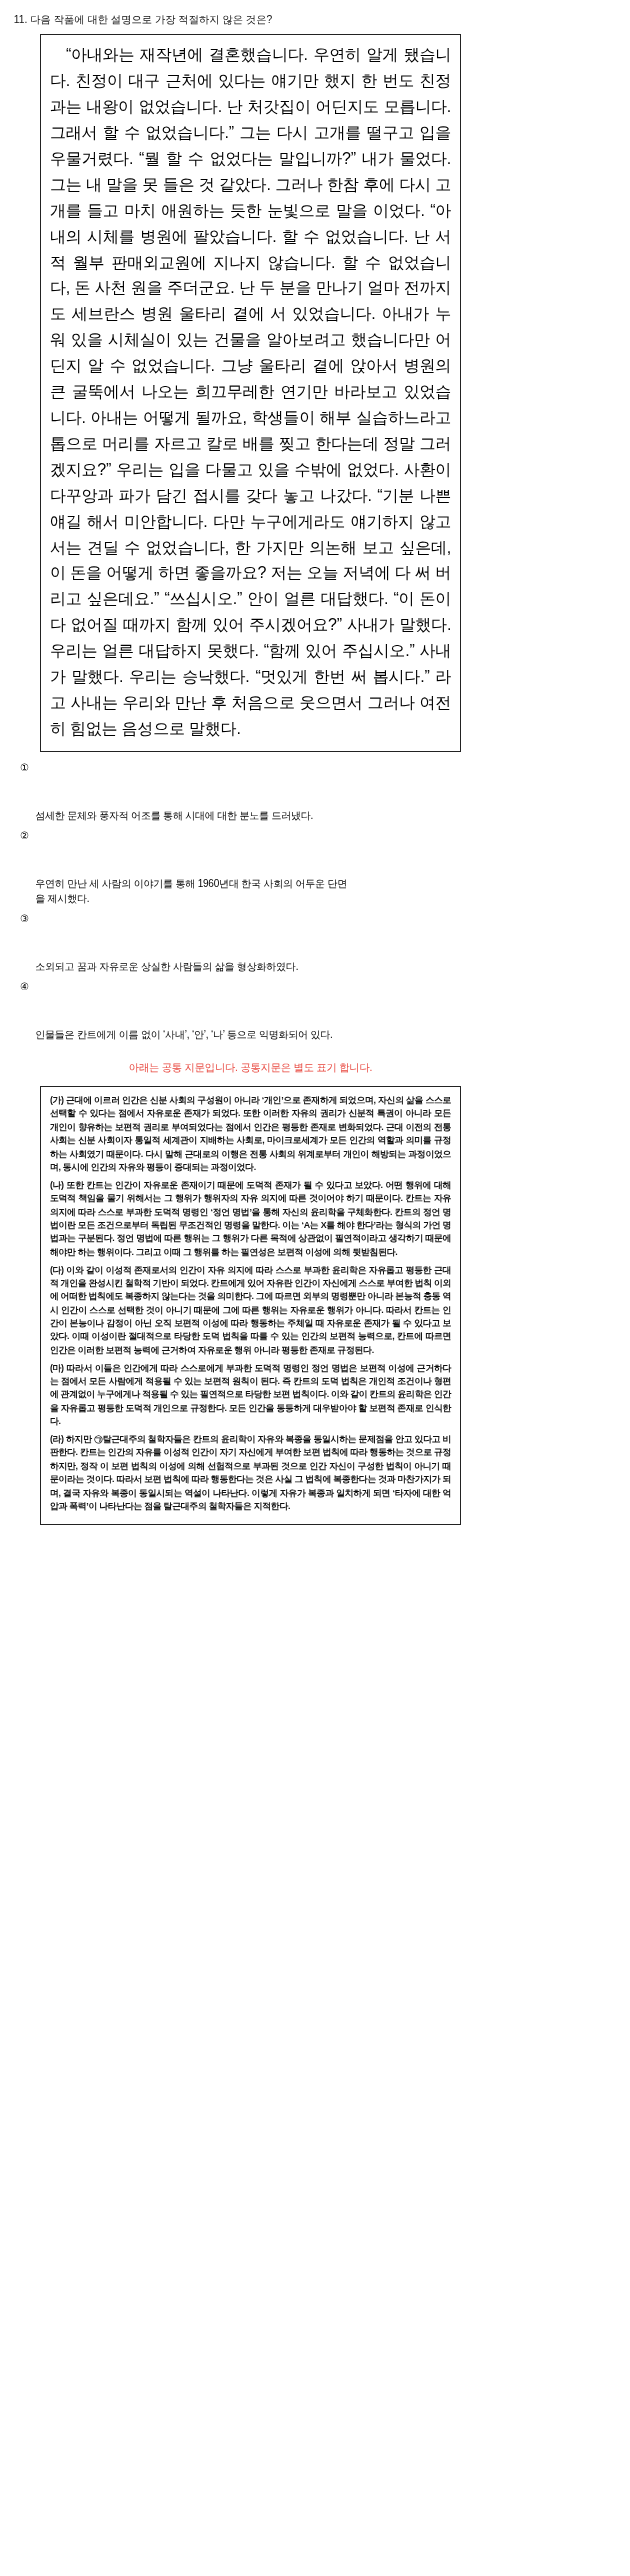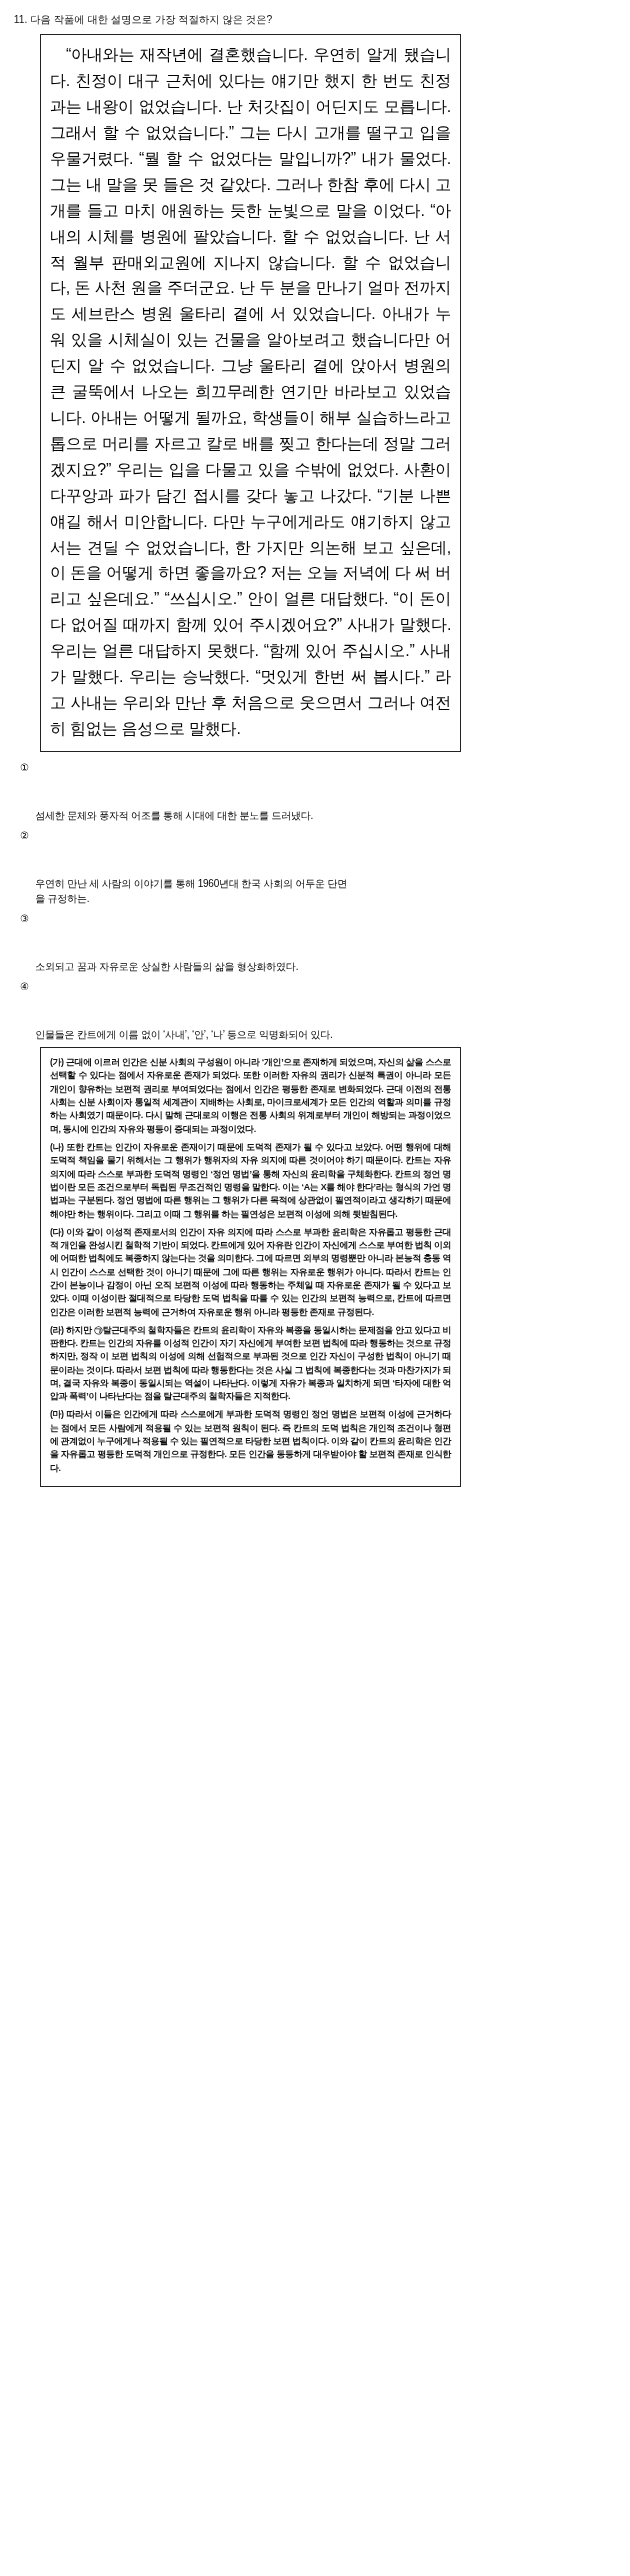--- a/index.html
+++ b/index.html
@@ -95,35 +95,36 @@
     <p>“아내와는 재작년에 결혼했습니다. 우연히 알게 됐습니다. 친정이 대구 근처에 있다는 얘기만 했지 한 번도 친정과는 내왕이 없었습니다. 난 처갓집이 어딘지도 모릅니다. 그래서 할 수 없었습니다.” 그는 다시 고개를 떨구고 입을 우물거렸다. “뭘 할 수 없었다는 말입니까?” 내가 물었다. 그는 내 말을 못 들은 것 같았다. 그러나 한참 후에 다시 고개를 들고 마치 애원하는 듯한 눈빛으로 말을 이었다. “아내의 시체를 병원에 팔았습니다. 할 수 없었습니다. 난 서적 월부 판매외교원에 지나지 않습니다. 할 수 없었습니다, 돈 사천 원을 주더군요. 난 두 분을 만나기 얼마 전까지도 세브란스 병원 울타리 곁에 서 있었습니다. 아내가 누워 있을 시체실이 있는 건물을 알아보려고 했습니다만 어딘지 알 수 없었습니다. 그냥 울타리 곁에 앉아서 병원의 큰 굴뚝에서 나오는 희끄무레한 연기만 바라보고 있었습니다. 아내는 어떻게 될까요, 학생들이 해부 실습하느라고 톱으로 머리를 자르고 칼로 배를 찢고 한다는데 정말 그러겠지요?” 우리는 입을 다물고 있을 수밖에 없었다. 사환이 다꾸앙과 파가 담긴 접시를 갖다 놓고 나갔다. “기분 나쁜 얘길 해서 미안합니다. 다만 누구에게라도 얘기하지 않고서는 견딜 수 없었습니다, 한 가지만 의논해 보고 싶은데, 이 돈을 어떻게 하면 좋을까요? 저는 오늘 저녁에 다 써 버리고 싶은데요.” “쓰십시오.” 안이 얼른 대답했다. “이 돈이 다 없어질 때까지 함께 있어 주시겠어요?” 사내가 말했다. 우리는 얼른 대답하지 못했다. “함께 있어 주십시오.” 사내가 말했다. 우리는 승낙했다. “멋있게 한번 써 봅시다.” 라고 사내는 우리와 만난 후 처음으로 웃으면서 그러나 여전히 힘없는 음성으로 말했다.</p>
   </div>
 
   <div class="choices">
     <div class="choice">
       <span class="num">①</span>
       <span class="txt">섬세한 문체와 풍자적 어조를 통해 시대에 대한 분노를 드러냈다.</span>
     </div>
     <div class="choice">
       <span class="num">②</span>
-      <span class="txt">우연히 만난 세 사람의 이야기를 통해 1960년대 한국 사회의 어두운 단면을 규정하는.</span>
+      <span class="txt">우연히 만난 세 사람의 이야기를 통해 1960년대 한국 사회의 어두운 단면을 제시했다.</span>
     </div>
     <div class="choice">
       <span class="num">③</span>
       <span class="txt">소외되고 꿈과 자유로운 상실한 사람들의 삶을 형상화하였다.</span>
     </div>
     <div class="choice">
       <span class="num">④</span>
       <span class="txt">인물들은 칸트에게 이름 없이 ‘사내’, ‘안’, ‘나’ 등으로 익명화되어 있다.</span>
     </div>
   </div>
 
+  <div class="common-note">아래는 공통 지문입니다. 공통지문은 별도 표기 합니다.</div>
 
   <div class="common-box">
     <p>(가) 근대에 이르러 인간은 신분 사회의 구성원이 아니라 ‘개인’으로 존재하게 되었으며, 자신의 삶을 스스로 선택할 수 있다는 점에서 자유로운 존재가 되었다. 또한 이러한 자유의 권리가 신분적 특권이 아니라 모든 개인이 향유하는 보편적 권리로 부여되었다는 점에서 인간은 평등한 존재로 변화되었다. 근대 이전의 전통 사회는 신분 사회이자 통일적 세계관이 지배하는 사회로, 마이크로세계가 모든 인간의 역할과 의미를 규정하는 사회였기 때문이다. 다시 말해 근대로의 이행은 전통 사회의 위계로부터 개인이 해방되는 과정이었으며, 동시에 인간의 자유와 평등이 증대되는 과정이었다.</p>
     <p>(나) 또한 칸트는 인간이 자유로운 존재이기 때문에 도덕적 존재가 될 수 있다고 보았다. 어떤 행위에 대해 도덕적 책임을 물기 위해서는 그 행위가 행위자의 자유 의지에 따른 것이어야 하기 때문이다. 칸트는 자유 의지에 따라 스스로 부과한 도덕적 명령인 ‘정언 명법’을 통해 자신의 윤리학을 구체화한다. 칸트의 정언 명법이란 모든 조건으로부터 독립된 무조건적인 명령을 말한다. 이는 ‘A는 X를 해야 한다’라는 형식의 가언 명법과는 구분된다. 정언 명법에 따른 행위는 그 행위가 다른 목적에 상관없이 필연적이라고 생각하기 때문에 해야만 하는 행위이다. 그리고 이때 그 행위를 하는 필연성은 보편적 이성에 의해 뒷받침된다.</p>
     <p>(다) 이와 같이 이성적 존재로서의 인간이 자유 의지에 따라 스스로 부과한 윤리학은 자유롭고 평등한 근대적 개인을 완성시킨 철학적 기반이 되었다. 칸트에게 있어 자유란 인간이 자신에게 스스로 부여한 법칙 이외에 어떠한 법칙에도 복종하지 않는다는 것을 의미한다. 그에 따르면 외부의 명령뿐만 아니라 본능적 충동 역시 인간이 스스로 선택한 것이 아니기 때문에 그에 따른 행위는 자유로운 행위가 아니다. 따라서 칸트는 인간이 본능이나 감정이 아닌 오직 보편적 이성에 따라 행동하는 주체일 때 자유로운 존재가 될 수 있다고 보았다. 이때 이성이란 절대적으로 타당한 도덕 법칙을 따를 수 있는 인간의 보편적 능력으로, 칸트에 따르면 인간은 이러한 보편적 능력에 근거하여 자유로운 행위 아니라 평등한 존재로 규정된다.</p>
+    <p>(마) 따라서 이들은 인간에게 따라 스스로에게 부과한 도덕적 명령인 정언 명법은 보편적 이성에 근거하다는 점에서 모든 사람에게 적용될 수 있는 보편적 원칙이 된다. 즉 칸트의 도덕 법칙은 개인적 조건이나 형편에 관계없이 누구에게나 적용될 수 있는 필연적으로 타당한 보편 법칙이다. 이와 같이 칸트의 윤리학은 인간을 자유롭고 평등한 도덕적 개인으로 규정한다. 모든 인간을 동등하게 대우받아야 할 보편적 존재로 인식한다.</p>
     <p>(라) 하지만 ㉠탈근대주의 철학자들은 칸트의 윤리학이 자유와 복종을 동일시하는 문제점을 안고 있다고 비판한다. 칸트는 인간의 자유를 이성적 인간이 자기 자신에게 부여한 보편 법칙에 따라 행동하는 것으로 규정하지만, 정작 이 보편 법칙의 이성에 의해 선험적으로 부과된 것으로 인간 자신이 구성한 법칙이 아니기 때문이라는 것이다. 따라서 보편 법칙에 따라 행동한다는 것은 사실 그 법칙에 복종한다는 것과 마찬가지가 되며, 결국 자유와 복종이 동일시되는 역설이 나타난다. 이렇게 자유가 복종과 일치하게 되면 ‘타자에 대한 억압과 폭력’이 나타난다는 점을 탈근대주의 철학자들은 지적한다.</p>
-    <p>(마) 따라서 이들은 인간에게 따라 스스로에게 부과한 도덕적 명령인 정언 명법은 보편적 이성에 근거하다는 점에서 모든 사람에게 적용될 수 있는 보편적 원칙이 된다. 즉 칸트의 도덕 법칙은 개인적 조건이나 형편에 관계없이 누구에게나 적용될 수 있는 필연적으로 타당한 보편 법칙이다. 이와 같이 칸트의 윤리학은 인간을 자유롭고 평등한 도덕적 개인으로 규정한다. 모든 인간을 동등하게 대우받아야 할 보편적 존재로 인식한다.</p>
   </div>
 
 </div>
 
 
 </body></html>

